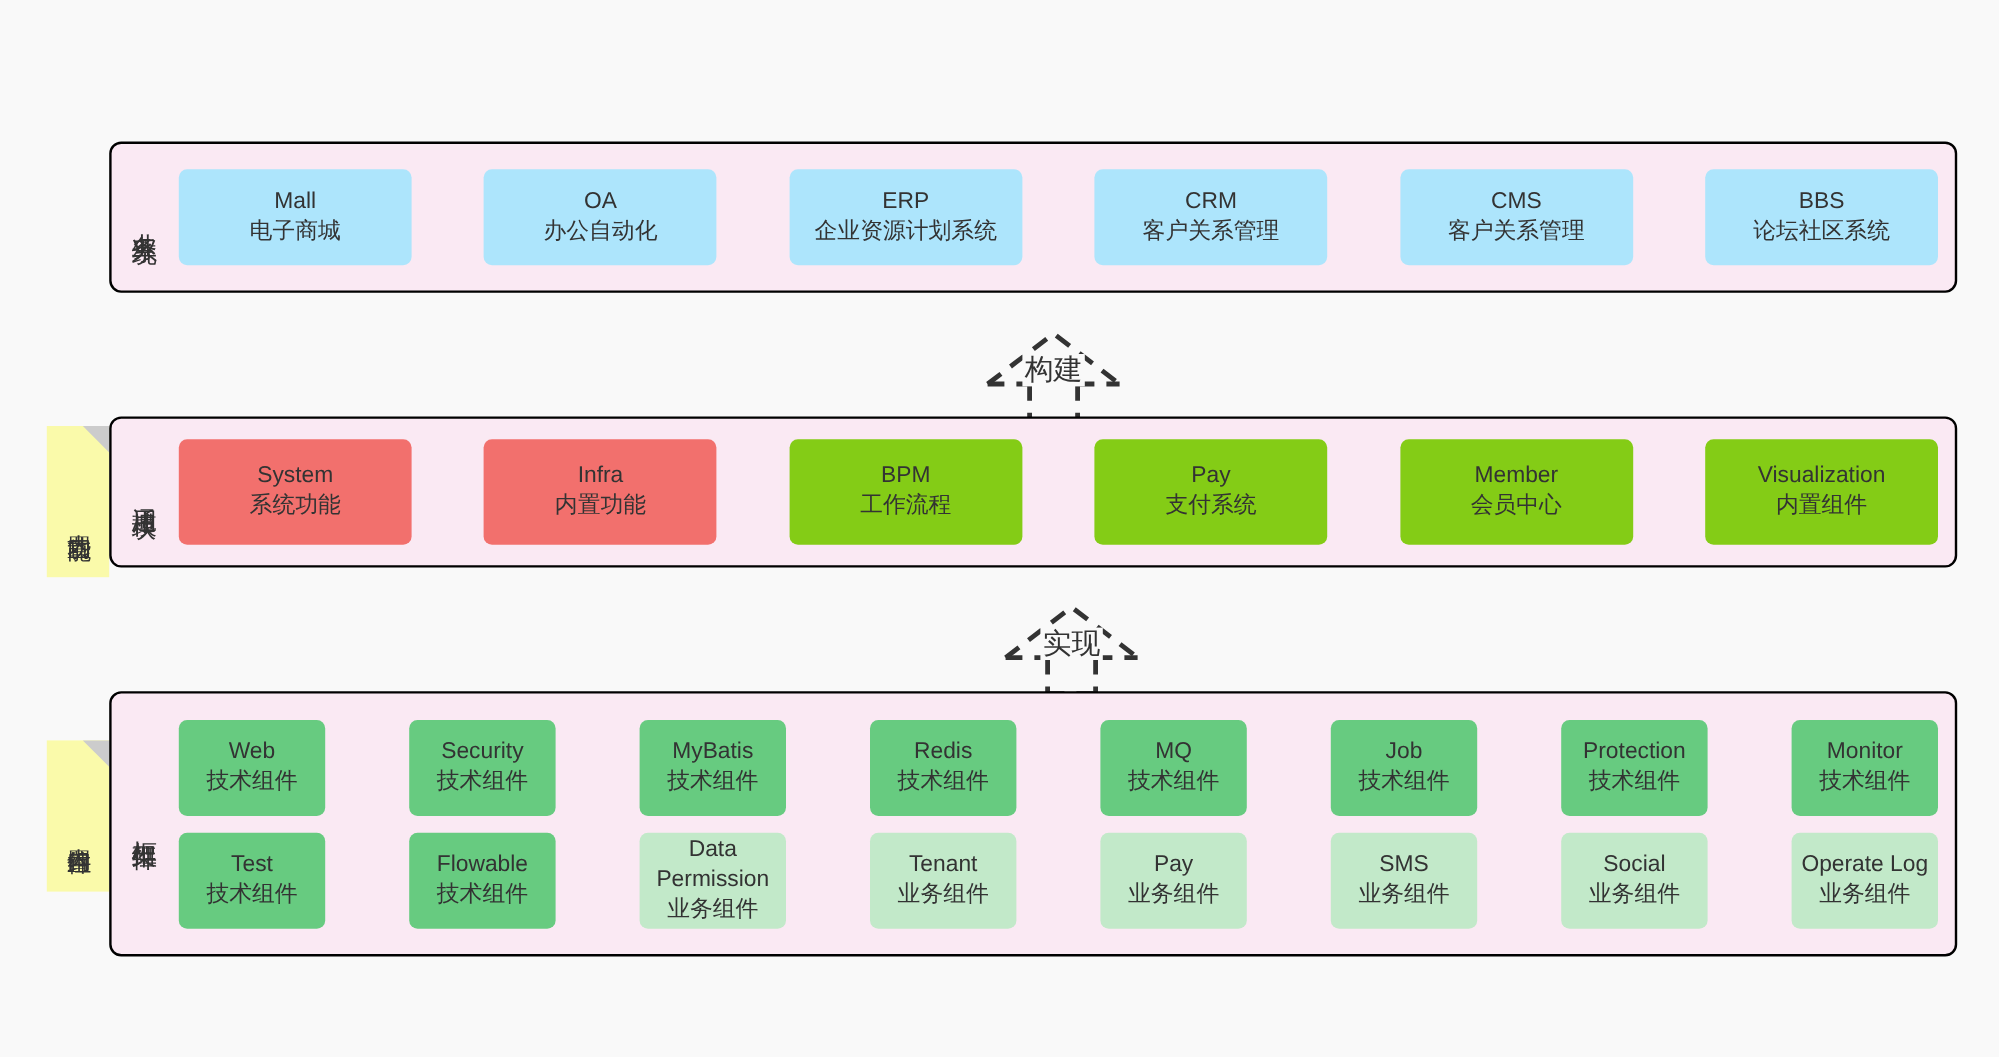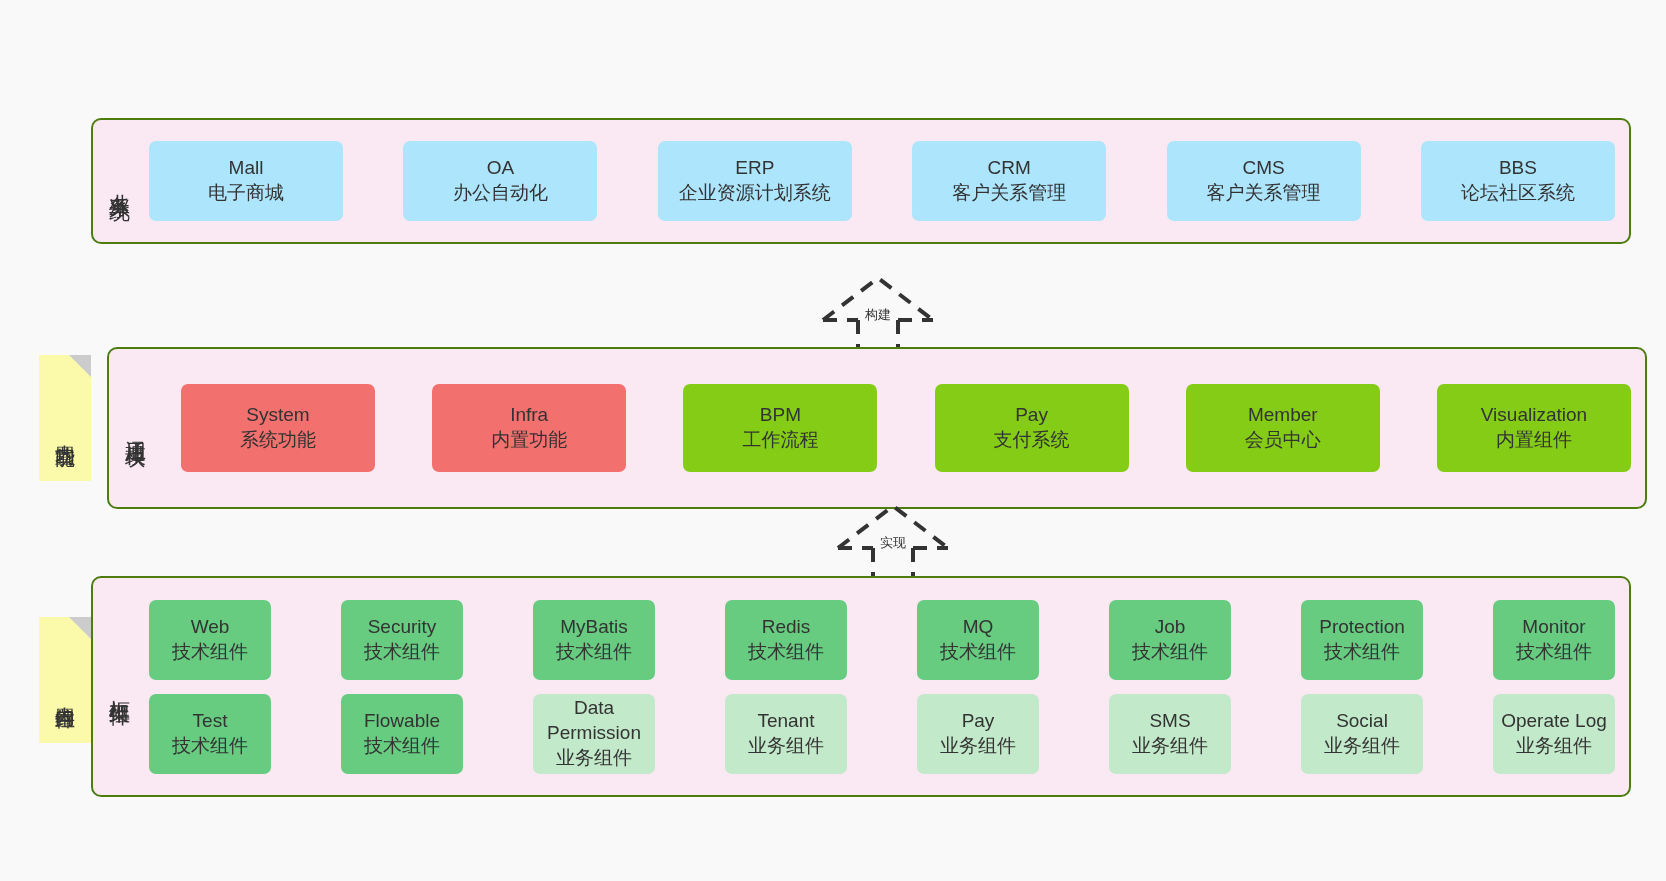--- a/index.html
+++ b/index.html
@@ -20,21 +20,21 @@
     position: absolute;
     left: 0; top: 0;
     width: 1666px;
     height: 881px;
   }
 
   
   .layer {
     position: absolute;
     background: #fae9f3;
-    border: 2px solid #4d7c0f;
+    border: 2px solid #000000;
     border-radius: 10px;
     box-sizing: border-box;
     display: flex;
     align-items: stretch;
   }
 
   .layer-title {
     width: 52px;
     min-width: 52px;
     display: flex;
@@ -128,21 +128,21 @@
     position: absolute;
     width: 150px;
     height: 90px;
   }
   .arrow svg { display: block; width: 150px; height: 90px; overflow: visible; }
   .arrow-label {
     position: absolute;
     left: 0; right: 0;
     bottom: 16px;
     text-align: center;
-    font-size: 13px;
+    font-size: 24px;
     color: #333333;
     user-select: none;
     pointer-events: none;
   }
   .arrow-label span {
     background: #f9f9f9;
     padding: 0 2px;
   }
 </style>
 </head>
@@ -201,21 +201,21 @@
       <polyline points="55,88 95,88" fill="none" stroke="#333333" stroke-width="4" stroke-dasharray="14,10"></polyline>
     </svg>
     <div class="arrow-label" style="bottom:28px;"><span>构建</span></div>
   </div>
 
   <div class="note" style="left:39px; top:355px; width:52px; height:126px;">
     <div class="fold"></div>
     <span>内置功能</span>
   </div>
 
-  <div class="layer layer-modules" style="left:107px; top:347px; width:1540px; height:162px;gap:16px;">
+  <div class="layer layer-modules" style="left:91px; top:347px; width:1540px; height:126px;">
     <div class="layer-title">通用模块</div>
     <div class="layer-body">
       <div class="row">
 
         <div class="node red-strong">
           <span class="ln">System</span>
           <span class="ln">系统功能</span>
         </div>
 
         <div class="node red-strong">

